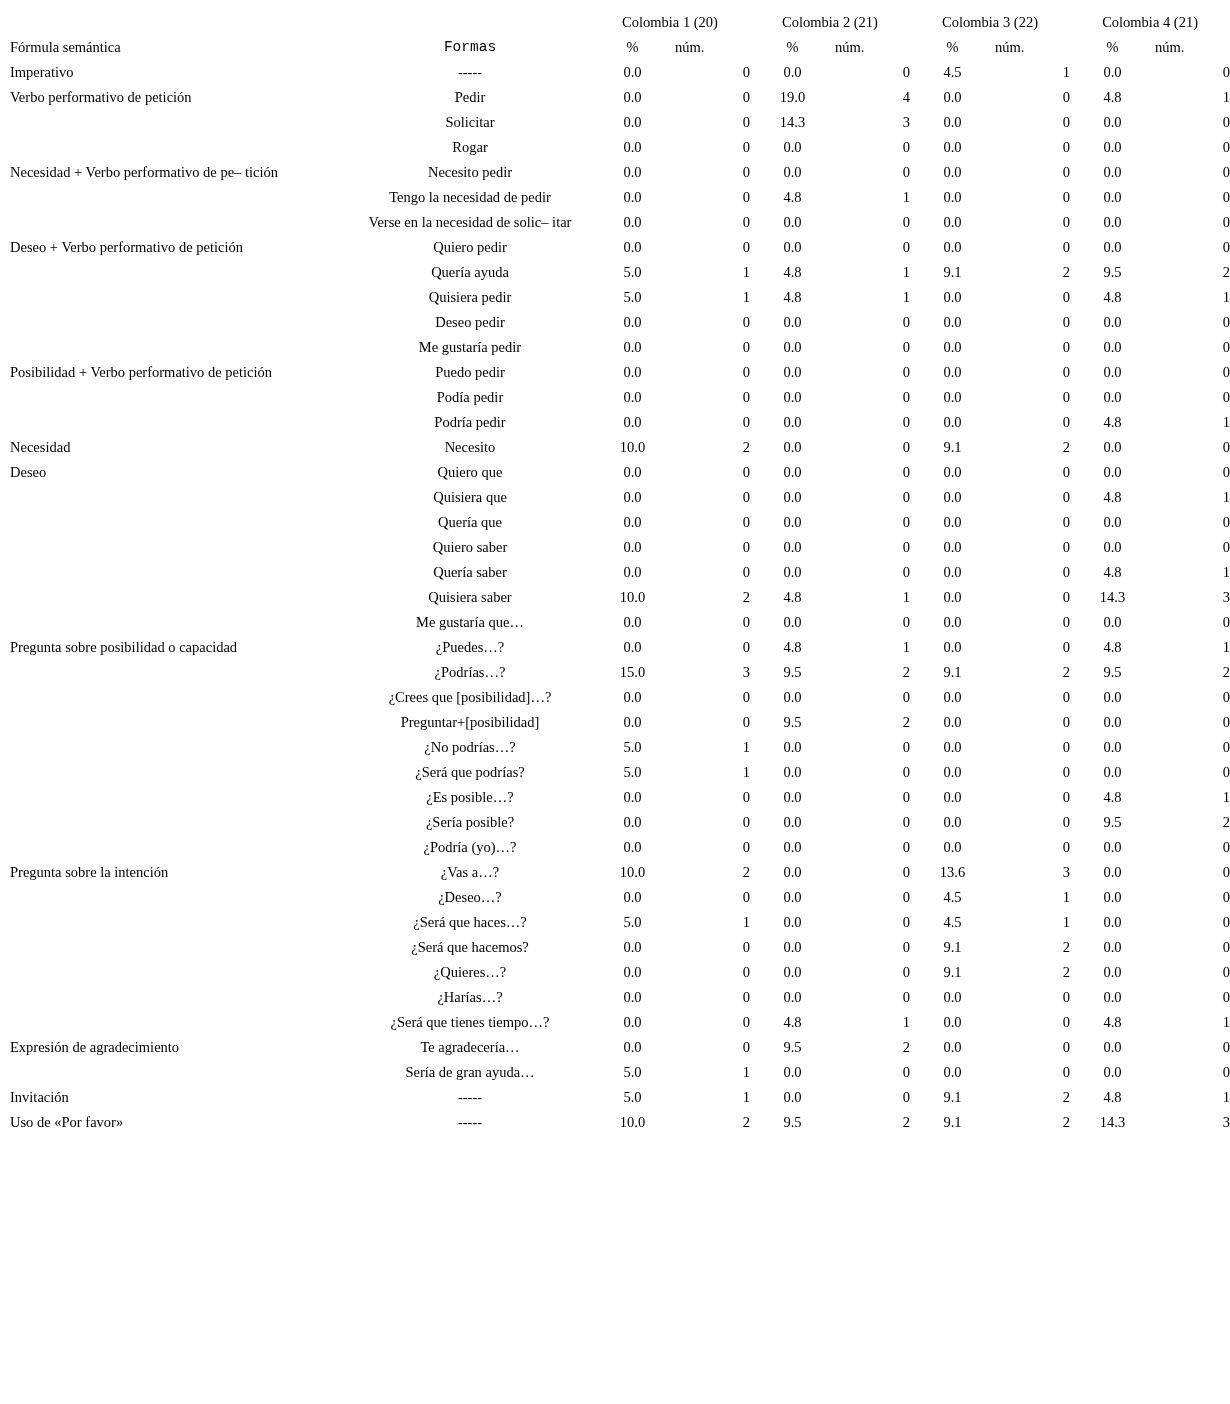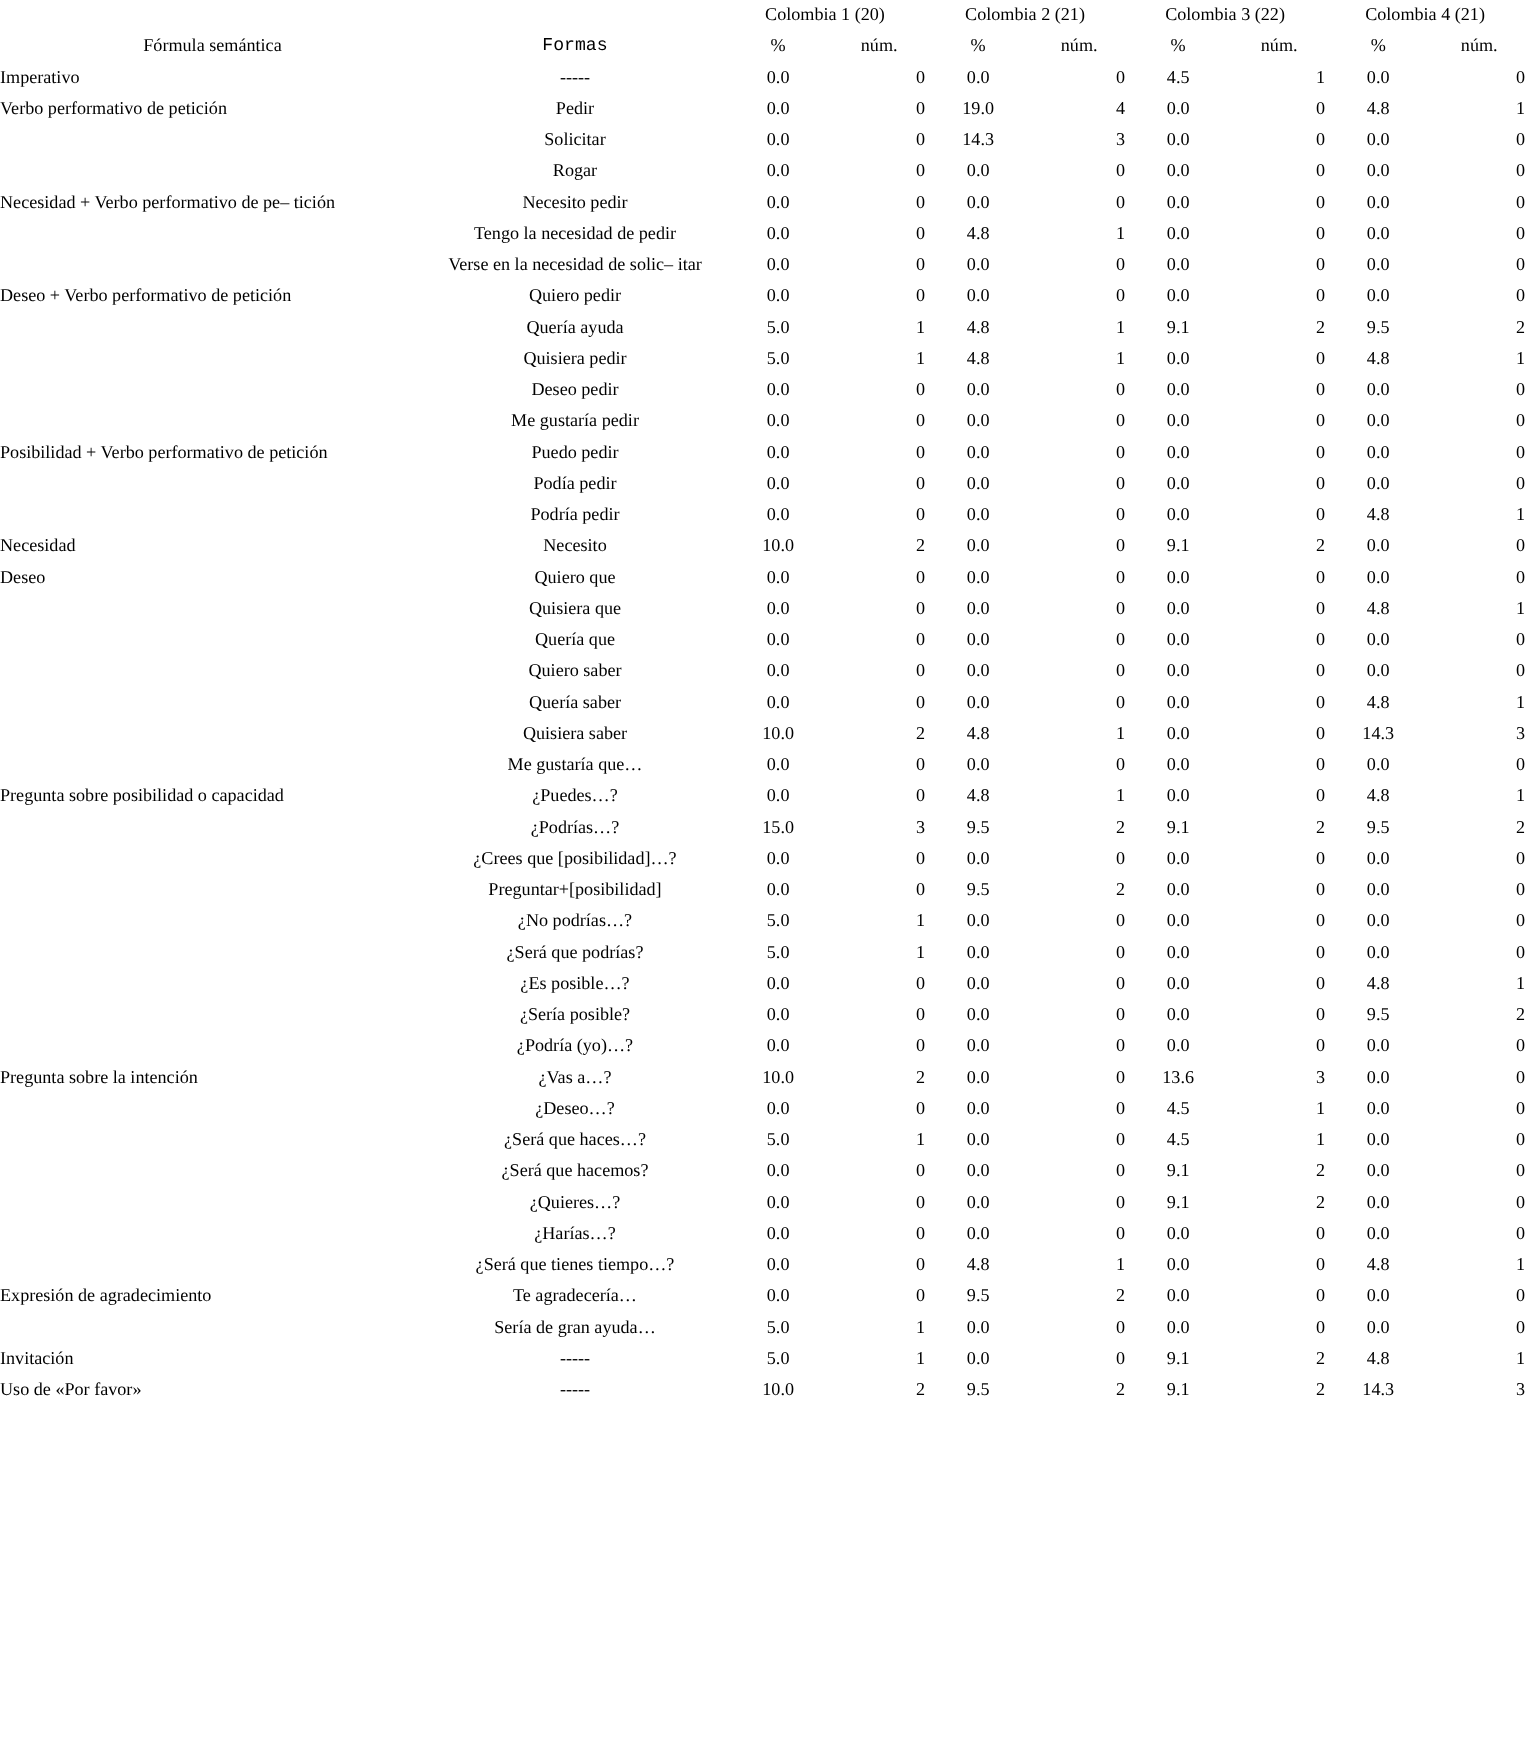--- a/index.html
+++ b/index.html
@@ -17,21 +17,21 @@
   .sheet {
     position: relative;
     width: 1230px;
     height: 1404px;
     overflow: hidden;
   }
   table.data-table {
     border-collapse: collapse;
     width: 1148px;
     table-layout: fixed;
-    margin: 0;
+    margin: 10px;
     padding: 16px;
   }
   table.data-table td,
   table.data-table th {
     padding: 0;
     margin: 0;
     border: none;
     font-weight: normal;
     vertical-align: bottom;
     line-height: 25px;
@@ -59,24 +59,24 @@
   }
 
   
   .sub-row td {
     height: 28px;
     line-height: 28px;
     vertical-align: bottom;
     font-weight: bold;
     font-size: 14.5px;
   }
-  .sub-row .h-formula { text-align: center; }
+  .sub-row .h-formula { }
   .sub-row .h-formas  { text-align: center; font-family: Liberation Mono, monospace; }
   .sub-row .h-pct     { text-align: center; }
-  .sub-row .h-num     { text-align: right; padding-right: 22px; }
+  .sub-row .h-num     { padding-right: 22px; }
 
   
   .cell-formula {
     text-align: left;
     white-space: nowrap;
     font-size: 14.5px;
   }
   .cell-formas {
     text-align: center;
     white-space: nowrap;

